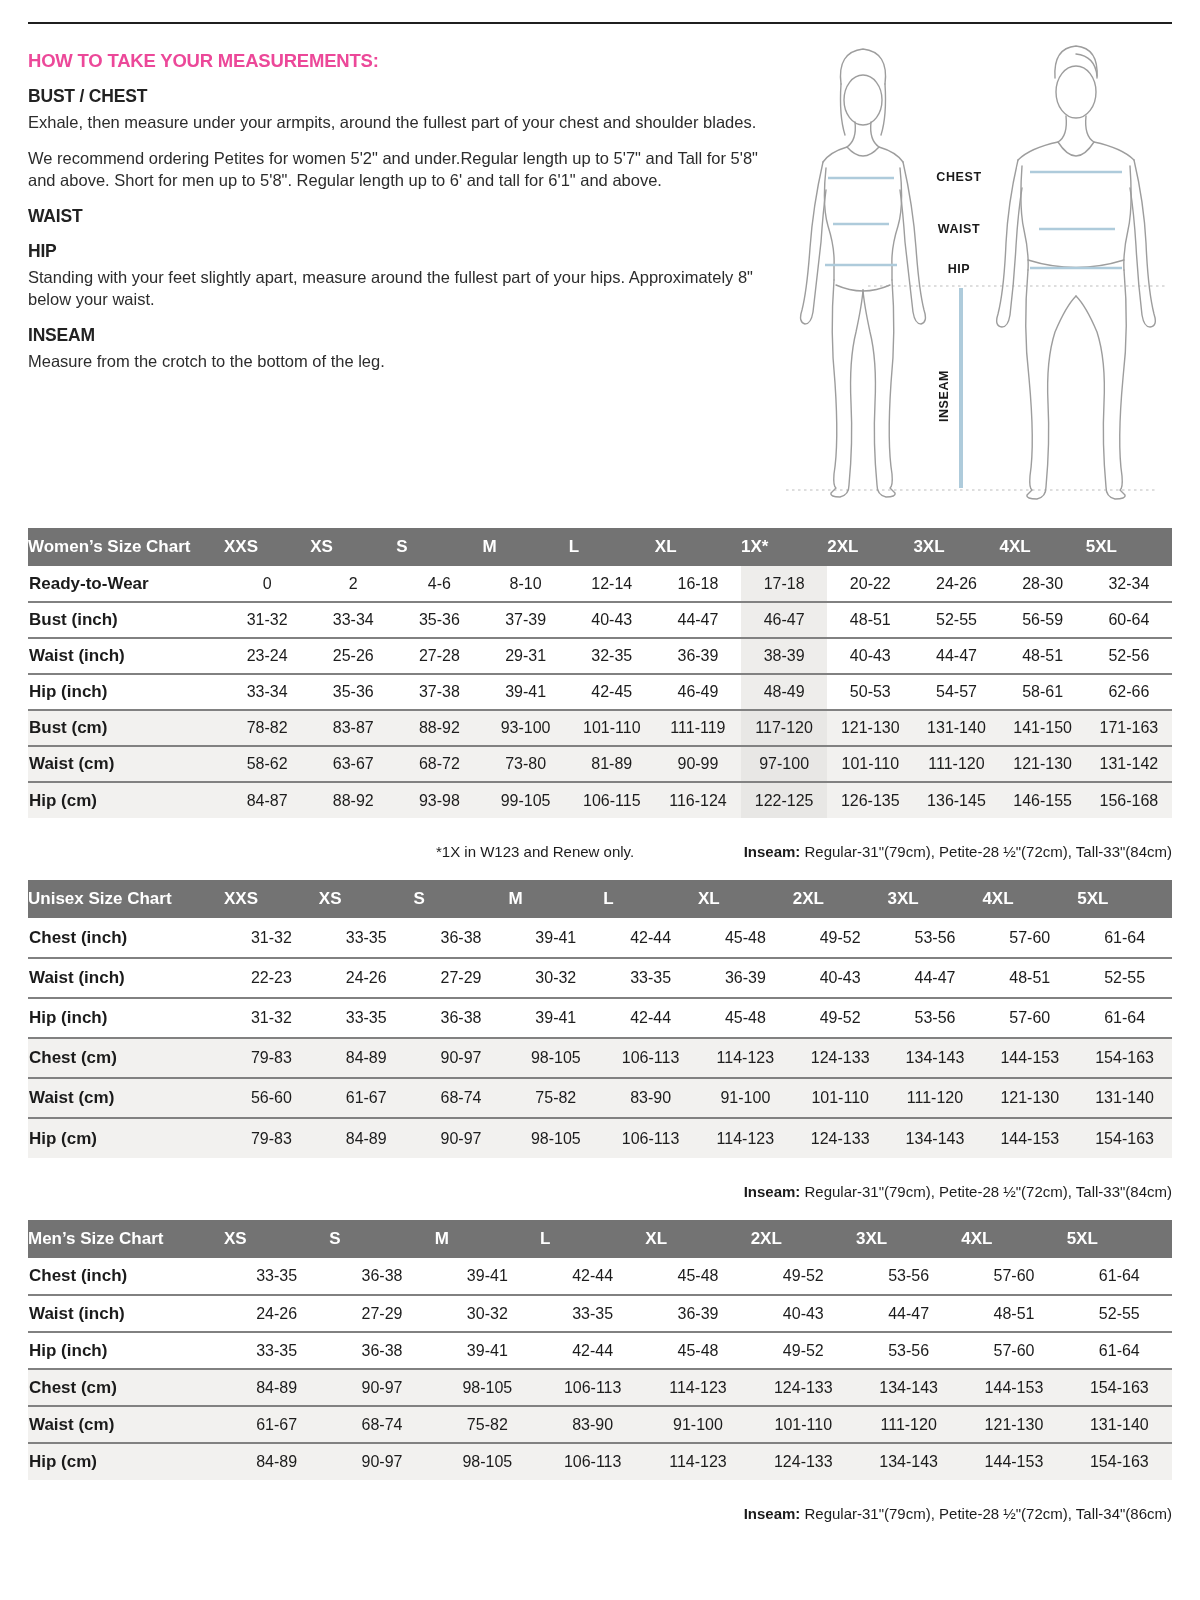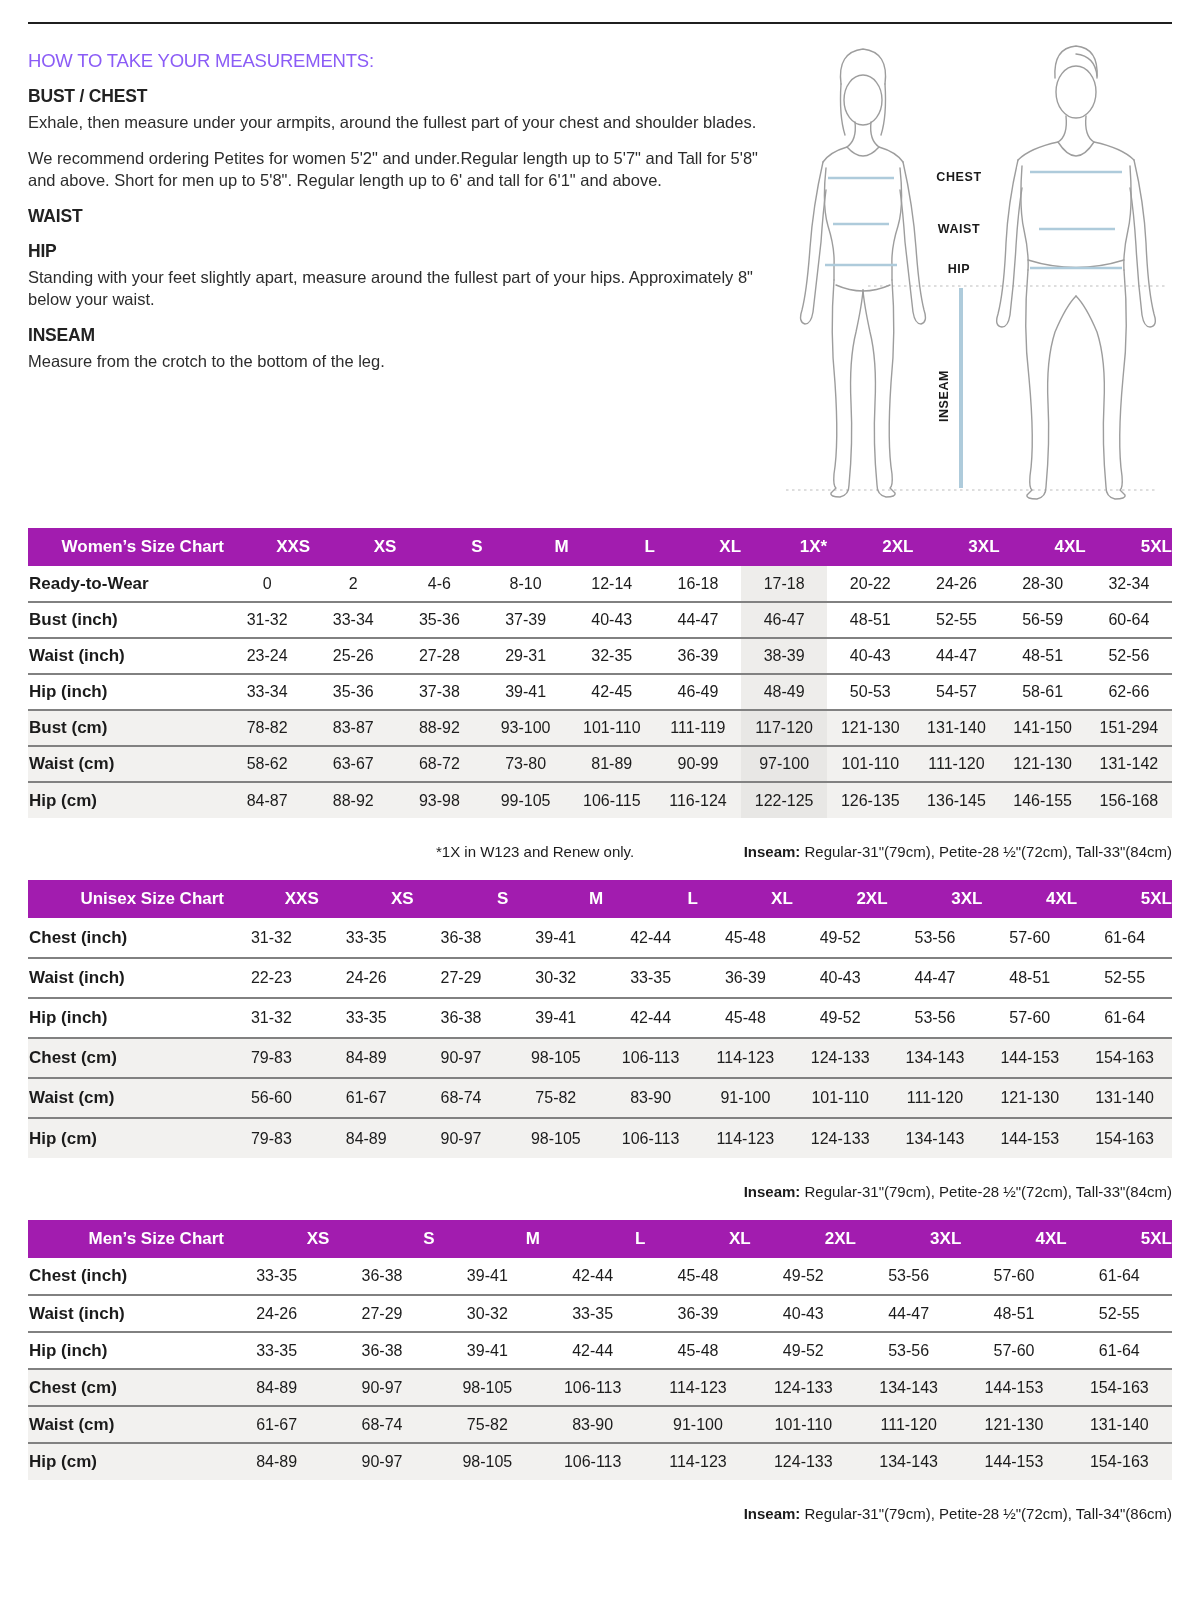--- a/index.html
+++ b/index.html
@@ -12,38 +12,38 @@
   .page { padding: 22px 28px 0 28px; }
 
   .page-title {
     font-size: 52px; font-weight: bold; letter-spacing: 0px;
     color: #141414; margin: 6px 0 16px 2px; line-height: 1.05;
   }
   .rule { border: none; border-top: 2px solid #1f1f1f; margin: 0 0 24px 0; }
 
   .intro { display: flex; align-items: flex-start; }
   .intro-text { width: 748px; }
-  .how-to-heading { font-size: 18.5px; font-weight: normal; color: #8b5cf6; margin: 2px 0 10px 0; letter-spacing: -0.2px; }
+  .how-to-heading { font-size: 18.5px; font-weight: bold; color: #ec4899; margin: 2px 0 10px 0; letter-spacing: -0.2px; }
   .section { margin: 0 0 14px 0; }
   .section h3 { font-size: 17.5px; font-weight: bold; color: #222; margin: 14px 0 5px 0; letter-spacing: -0.2px; }
   .section p { font-size: 16.5px; line-height: 1.33; color: #2c2c2c; margin: 0; }
 
   .diagram-wrap { width: 398px; margin-left: 14px; margin-top: -10px; }
   .fig { fill: none; stroke: #9d9d9d; stroke-width: 1.4; stroke-linecap: round; stroke-linejoin: round; }
   .mline { stroke: #aecbdb; stroke-width: 2.6; }
   .inseam-line { stroke: #aecbdb; stroke-width: 4; }
   .dotline { stroke: #bdbdbd; stroke-width: 1.2; stroke-dasharray: 2.5 3.5; }
   .dlabel { font-family: "Liberation Sans", sans-serif; font-size: 12.5px; font-weight: bold; fill: #1a1a1a; letter-spacing: 0.6px; }
 
   .tables { margin-top: 16px; }
   .table-block { margin-bottom: 20px; }
   table.size-table { width: 1144px; border-collapse: collapse; table-layout: fixed; }
   table.size-table thead th {
-    background: #a21caf; color: #ffffff; font-weight: bold; font-size: 17px;
-    height: 38px; text-align: right; padding: 0;
+    background: #737373; color: #ffffff; font-weight: bold; font-size: 17px;
+    height: 38px; text-align: left; padding: 0;
   }
   table.size-table thead th.chart-title { width: 196px; }
   table.size-table tbody tr + tr { border-top: 2px solid #818181; }
   table.size-table tbody th {
     text-align: left; padding-right: 22px; font-size: 17px; font-weight: bold; color: #1b1b1b;
   }
   table.size-table tbody td { text-align: center; font-size: 16px; color: #1c1c1c; padding: 0; }
   .rows-womens tbody th, .rows-womens tbody td { height: 36px; }
   .rows-unisex tbody th, .rows-unisex tbody td { height: 40px; }
   .rows-mens tbody th, .rows-mens tbody td { height: 37px; }
@@ -223,21 +223,21 @@
               <td>78-82</td>
               <td>83-87</td>
               <td>88-92</td>
               <td>93-100</td>
               <td>101-110</td>
               <td>111-119</td>
               <td class="hl">117-120</td>
               <td>121-130</td>
               <td>131-140</td>
               <td>141-150</td>
-              <td>151-294</td>
+              <td>171-163</td>
             </tr>
             <tr class="shaded">
               <th scope="row">Waist (cm)</th>
               <td>58-62</td>
               <td>63-67</td>
               <td>68-72</td>
               <td>73-80</td>
               <td>81-89</td>
               <td>90-99</td>
               <td class="hl">97-100</td>

